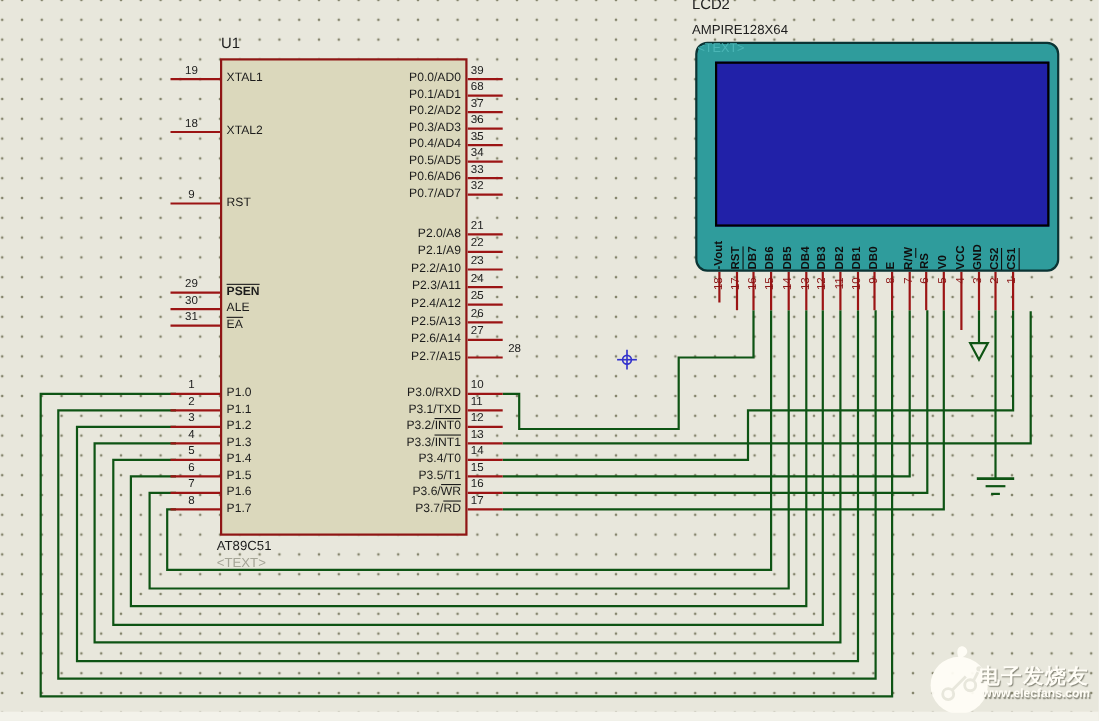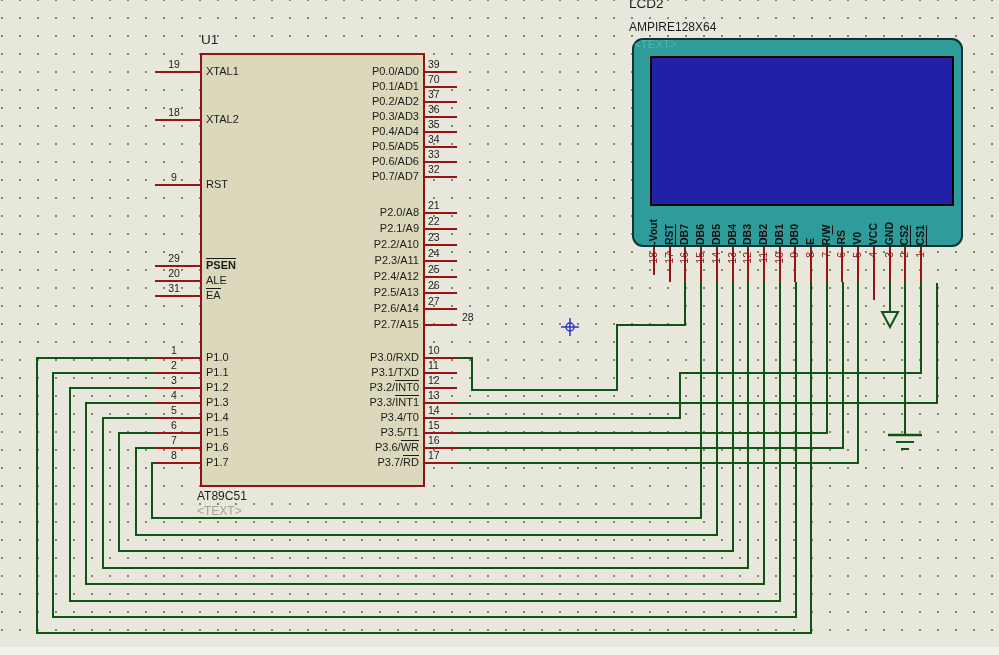--- a/index.html
+++ b/index.html
@@ -148,32 +148,45 @@
   </div>
 
   <span class="txt ref" style="left:201px; top:32px;">U1</span>
   <span class="txt part" style="left:197px; top:489px;">AT89C51</span>
   <span class="txt note" style="left:197px; top:504px;">&lt;TEXT&gt;</span>
 
   <span class="txt ref" style="left:629px; top:-4px;">LCD2</span>
   <span class="txt part" style="left:629px; top:20px;">AMPIRE128X64</span>
   <span class="txt note-lcd" style="left:634px; top:38px;">&lt;TEXT&gt;</span>
 
+  <div id="watermark">
+    <svg width="156" height="62">
+      <circle cx="29" cy="37" r="26" fill="#fffdf6" opacity="0.95"></circle>
+      <path d="M29,13 C24,3 31,-1 35,3 C39,8 33,11 29,13 Z" fill="#fffdf6" opacity="0.95"></path>
+      <circle cx="19" cy="45" r="5" fill="none" stroke="#e8e7dc" stroke-width="2.6"></circle>
+      <circle cx="39" cy="37" r="5" fill="none" stroke="#e8e7dc" stroke-width="2.6"></circle>
+      <line x1="23" y1="41" x2="35" y2="29" stroke="#e8e7dc" stroke-width="2.6"></line>
+      <line x1="42" y1="33" x2="46" y2="25" stroke="#e8e7dc" stroke-width="2.6"></line>
+      <circle cx="47" cy="22" r="2.4" fill="#e8e7dc"></circle>
+    </svg>
+    <span id="wm-title">电子发烧友</span>
+    <span id="wm-url">www.elecfans.com</span>
+  </div>
 
   <div id="bottom-strip"></div>
 <span class="plabel" style="left: 206px; top: 65px;"><span>XTAL1</span></span>
     <span class="pnum pnum-l" style="left: 152px; top: 58px;">19</span>
     <span class="plabel" style="left: 206px; top: 113px;"><span>XTAL2</span></span>
     <span class="pnum pnum-l" style="left: 152px; top: 106px;">18</span>
     <span class="plabel" style="left: 206px; top: 178px;"><span>RST</span></span>
     <span class="pnum pnum-l" style="left: 152px; top: 171px;">9</span>
     <span class="plabel" style="left: 206px; top: 259px; font-weight: bold;"><span></span><span class="bar-h">PSEN</span></span>
     <span class="pnum pnum-l" style="left: 152px; top: 252px;">29</span>
     <span class="plabel" style="left: 206px; top: 274px;"><span>ALE</span></span>
-    <span class="pnum pnum-l" style="left: 152px; top: 267px;">20</span>
+    <span class="pnum pnum-l" style="left: 152px; top: 267px;">30</span>
     <span class="plabel" style="left: 206px; top: 289px;"><span></span><span class="bar-h">EA</span></span>
     <span class="pnum pnum-l" style="left: 152px; top: 282px;">31</span>
     <span class="plabel" style="left: 206px; top: 351px;"><span>P1.0</span></span>
     <span class="pnum pnum-l" style="left: 152px; top: 344px;">1</span>
     <span class="plabel" style="left: 206px; top: 366px;"><span>P1.1</span></span>
     <span class="pnum pnum-l" style="left: 152px; top: 359px;">2</span>
     <span class="plabel" style="left: 206px; top: 381px;"><span>P1.2</span></span>
     <span class="pnum pnum-l" style="left: 152px; top: 374px;">3</span>
     <span class="plabel" style="left: 206px; top: 396px;"><span>P1.3</span></span>
     <span class="pnum pnum-l" style="left: 152px; top: 389px;">4</span>
@@ -181,21 +194,21 @@
     <span class="pnum pnum-l" style="left: 152px; top: 404px;">5</span>
     <span class="plabel" style="left: 206px; top: 426px;"><span>P1.5</span></span>
     <span class="pnum pnum-l" style="left: 152px; top: 419px;">6</span>
     <span class="plabel" style="left: 206px; top: 441px;"><span>P1.6</span></span>
     <span class="pnum pnum-l" style="left: 152px; top: 434px;">7</span>
     <span class="plabel" style="left: 206px; top: 456px;"><span>P1.7</span></span>
     <span class="pnum pnum-l" style="left: 152px; top: 449px;">8</span>
     <span class="plabel plabel-r" style="left: 250px; width: 169px; top: 65px;"><span>P0.0/AD0</span></span>
     <span class="pnum pnum-r" style="left: 428px; top: 58px;">39</span>
     <span class="plabel plabel-r" style="left: 250px; width: 169px; top: 80px;"><span>P0.1/AD1</span></span>
-    <span class="pnum pnum-r" style="left: 428px; top: 73px;">70</span>
+    <span class="pnum pnum-r" style="left: 428px; top: 73px;">68</span>
     <span class="plabel plabel-r" style="left: 250px; width: 169px; top: 95px;"><span>P0.2/AD2</span></span>
     <span class="pnum pnum-r" style="left: 428px; top: 88px;">37</span>
     <span class="plabel plabel-r" style="left: 250px; width: 169px; top: 110px;"><span>P0.3/AD3</span></span>
     <span class="pnum pnum-r" style="left: 428px; top: 103px;">36</span>
     <span class="plabel plabel-r" style="left: 250px; width: 169px; top: 125px;"><span>P0.4/AD4</span></span>
     <span class="pnum pnum-r" style="left: 428px; top: 118px;">35</span>
     <span class="plabel plabel-r" style="left: 250px; width: 169px; top: 140px;"><span>P0.5/AD5</span></span>
     <span class="pnum pnum-r" style="left: 428px; top: 133px;">34</span>
     <span class="plabel plabel-r" style="left: 250px; width: 169px; top: 155px;"><span>P0.6/AD6</span></span>
     <span class="pnum pnum-r" style="left: 428px; top: 148px;">33</span>

